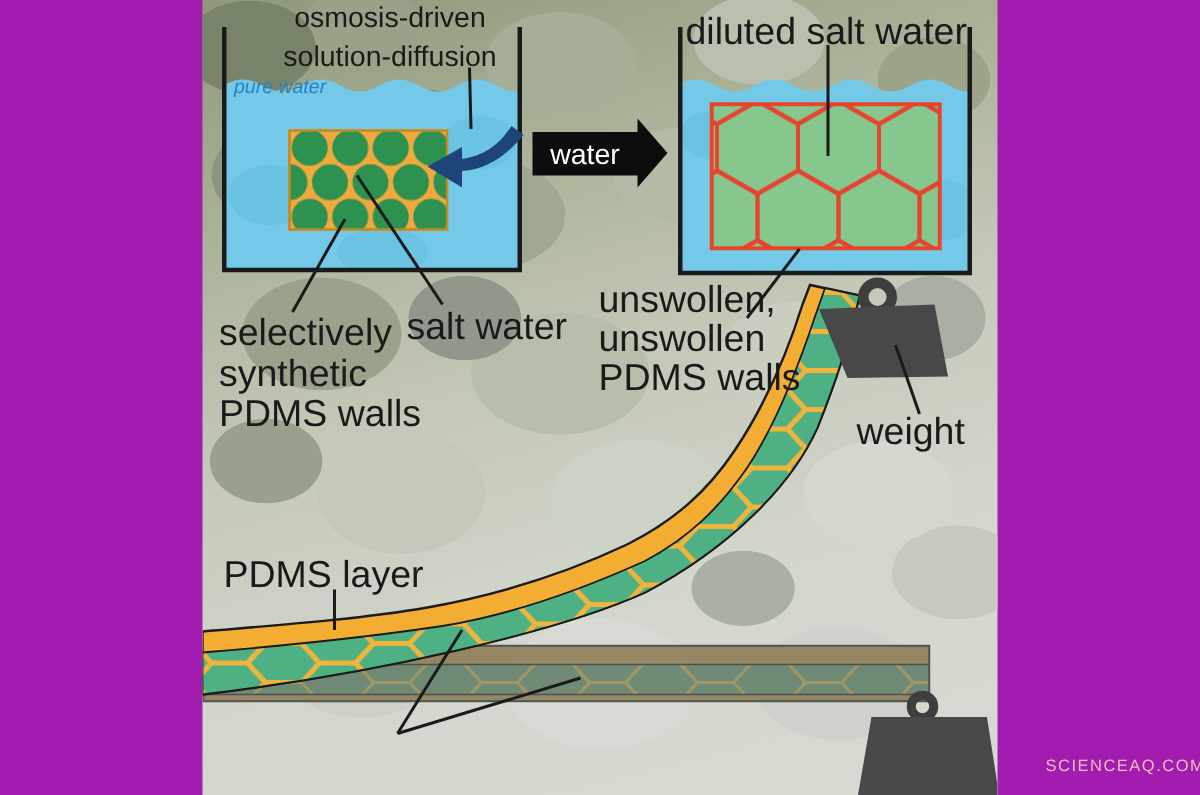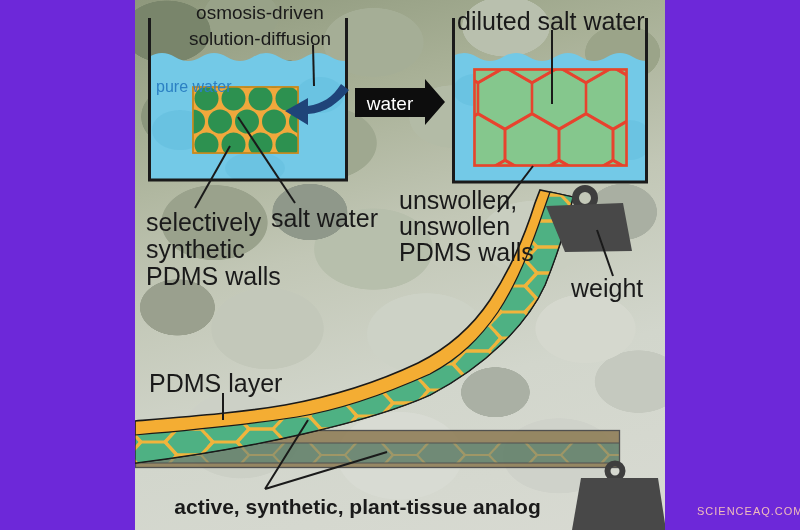--- a/index.html
+++ b/index.html
@@ -1,16 +1,16 @@
 <!DOCTYPE html>
 <html><head>
 <meta charset="utf-8">
 <style>
   html,body{margin:0;padding:0;background:#ffffff;}
-  #page{position:relative;width:800px;height:530px;background:#6d28d9;overflow:hidden;
+  #page{position:relative;width:800px;height:530px;background:#a21caf;overflow:hidden;
         font-family:"Liberation Sans",sans-serif;}
   #fig{position:absolute;left:135px;top:0;width:530px;height:530px;overflow:hidden;
        background:
         radial-gradient(70px 50px at 6% 6%, #79856b 0 62%, transparent 63%),
         radial-gradient(60px 44px at 20% 3%, #98a288 0 62%, transparent 63%),
         radial-gradient(80px 55px at 45% 8%, #a5ae96 0 62%, transparent 63%),
         radial-gradient(70px 48px at 70% 5%, #b9c0ae 0 62%, transparent 63%),
         radial-gradient(60px 45px at 92% 10%, #9ba489 0 62%, transparent 63%),
         radial-gradient(75px 55px at 10% 22%, #8b967c 0 62%, transparent 63%),
         radial-gradient(55px 40px at 28% 16%, #7e8a6e 0 62%, transparent 63%),
@@ -177,21 +177,21 @@
         <path d="M88,393 L88,420"></path>
         <path d="M130,489 L173,420 M130,489 L252,452"></path>
       </g>
     </svg>
 
     <div class="lbl center" style="left:36px;top:0;width:178px;font-size:19px;">
       <span>osmosis-driven</span>
       <span>solution-diffusion</span>
     </div>
 
-    <div class="lbl" style="left: 21px; top: 74px; font-size: 16px; color: rgb(43, 128, 195);">pure water</div>
+    <div class="lbl" style="left: 21px; top: 45px; font-size: 13px; color: rgb(43, 128, 195); font-style: italic;">pure water</div>
 
     <div class="lbl center" style="left:219px;top:91px;width:72px;color:#ffffff;font-size:19px;">water</div>
 
     <div class="lbl center" style="left:322px;top:8px;width:180px;">diluted salt water</div>
 
     <div class="lbl" style="left:11px;top:209px;line-height:27px;">
       <span>selectively</span>
       <span>synthetic</span>
       <span>PDMS walls</span>
     </div>
@@ -201,17 +201,16 @@
     <div class="lbl" style="left:264px;top:187px;">
       <span>unswollen,</span>
       <span>unswollen</span>
       <span>PDMS walls</span>
     </div>
 
     <div class="lbl" style="left:436px;top:275px;">weight</div>
 
     <div class="lbl" style="left:14px;top:370px;">PDMS layer</div>
 
-    <div class="lbl center" style="left:0;top:494px;width:445px;font-size:21px;font-weight:bold;">active, synthetic, plant-tissue analog</div>
   </div>
 
   <div id="watermark" style="color: rgb(239, 188, 188);">SCIENCEAQ.COM</div>
 </div>
 
 </body></html>

